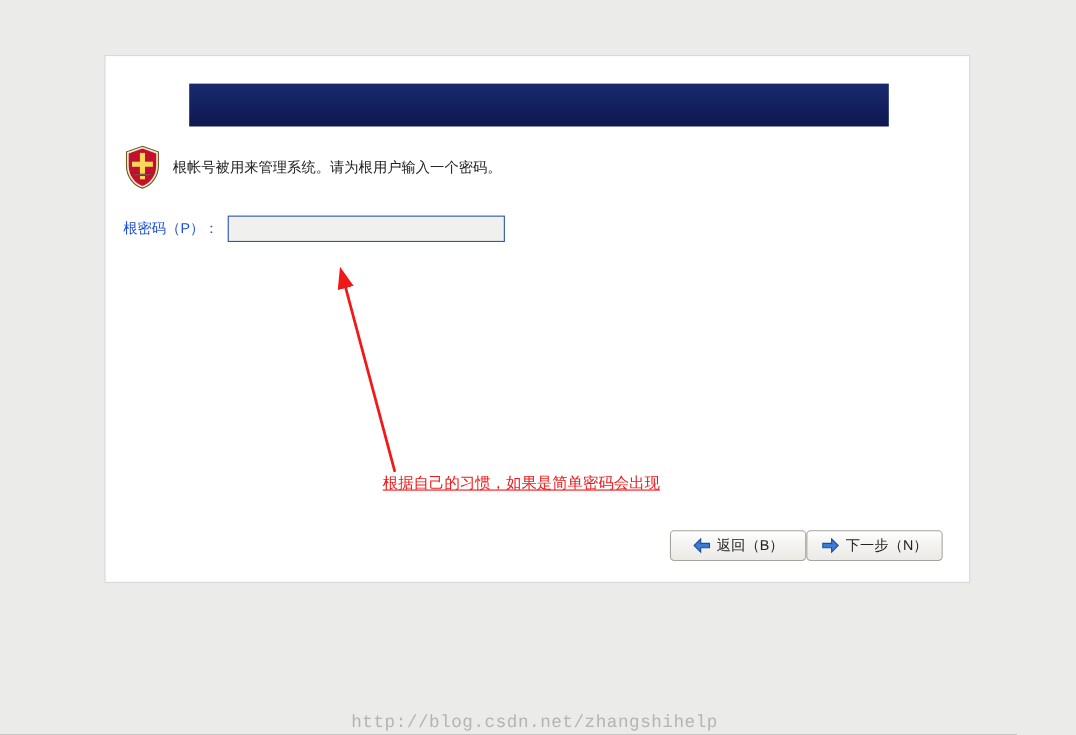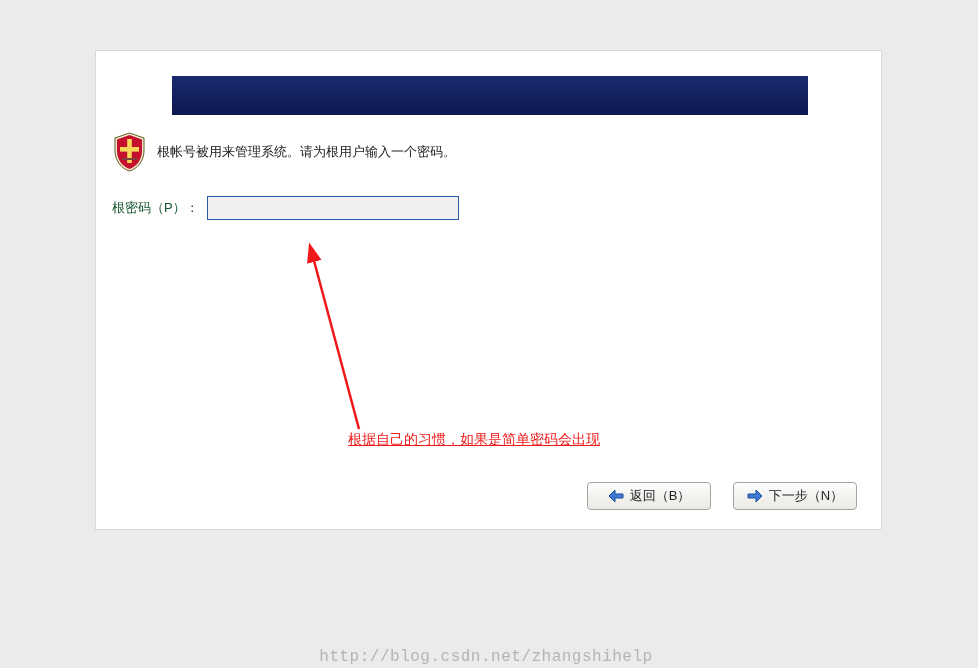--- a/index.html
+++ b/index.html
@@ -19,37 +19,37 @@
     .banner {
       position: absolute; left: 76px; top: 25px; width: 636px; height: 39px;
       background: linear-gradient(180deg, #1a2a6e 0%, #0e1850 100%);
     }
     .intro-row { position: absolute; left: 16px; top: 80px; display: flex; align-items: center; gap: 10px; }
     .shield-icon { width: 35px; height: 42px; display: block; }
     .intro-text { color: #222; }
     .form-row { position: absolute; left: 16px; display: flex; align-items: center; }
     .row-pass { top: 145px; }
     .row-confirm { top: 178px; }
-    .form-label { width: 95px; color: #14532d; }
+    .form-label { width: 95px; color: #1d4ed8; }
     .text-input {
       width: 252px; height: 24px;
       border: 1px solid #2a5aa6;
       background: #f0f0ef;
       padding: 0 4px; font-size: 13px;
       outline: none;
     }
     .text-input.secondary { border-color: #b5b5b1; background: #fff; }
     .arrow-svg { position: absolute; left: 133px; top: 188px; pointer-events: none; }
     .annotation {
       position: absolute; left: 252px; top: 380px;
       color: #f01818; font-size: 14px; text-decoration: underline;
     }
     .button-bar {
       position: absolute; right: 24px; bottom: 19px;
-      display: flex; gap: 22px;
+      display: flex; 
     }
     .nav-btn {
       min-width: 124px; height: 28px;
       background: linear-gradient(180deg, #fff 0%, #f4f4f2 40%, #eceae6 100%);
       border: 1px solid #a7a49e; border-radius: 4px;
       display: flex; align-items: center; justify-content: center;
       gap: 6px; cursor: pointer;
       box-shadow: 0 1px 0 #fff inset;
       color: #222; font-size: 13px;
       font-family: inherit;

